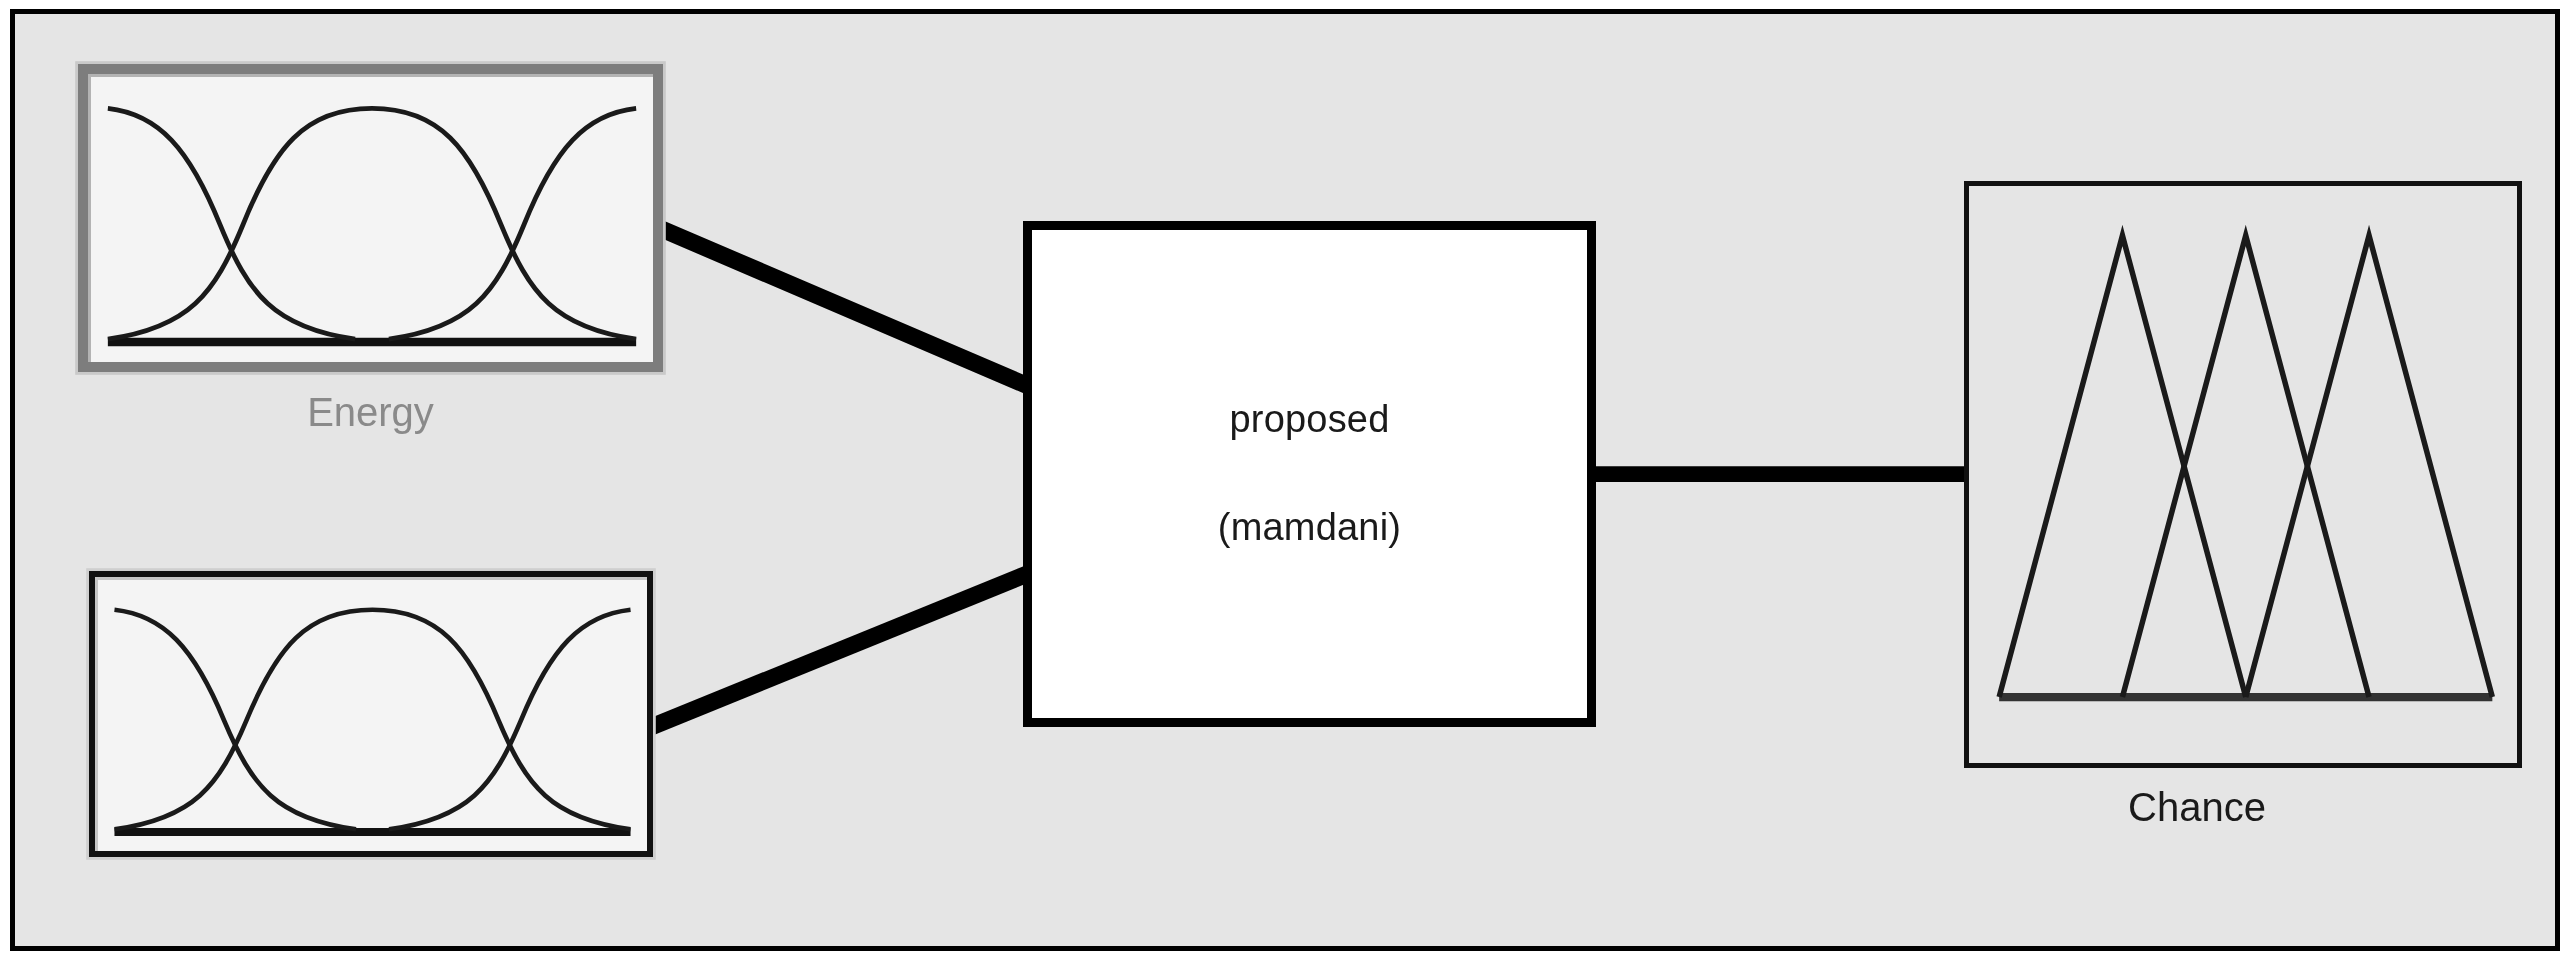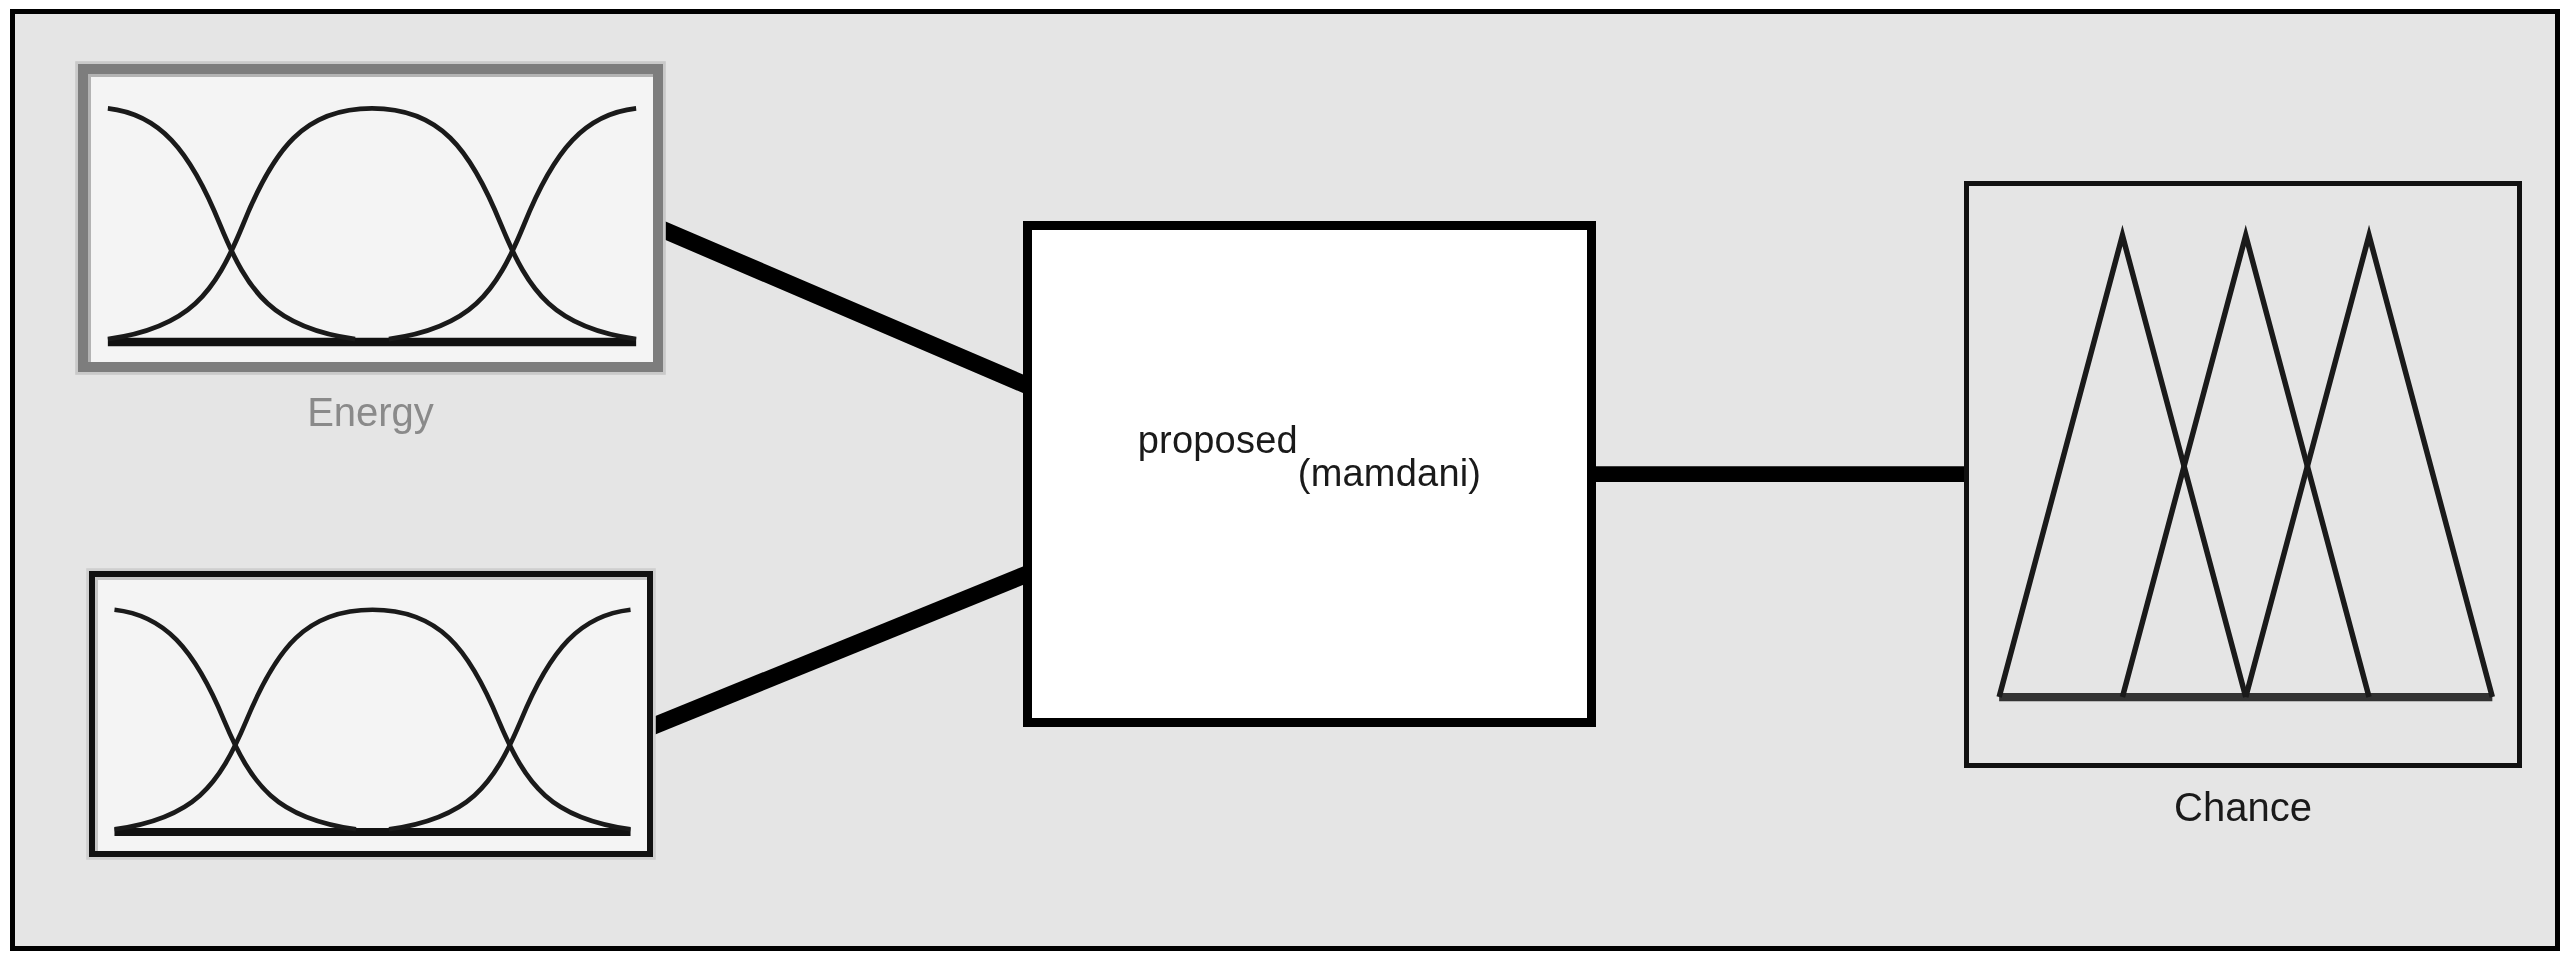--- a/index.html
+++ b/index.html
@@ -97,21 +97,21 @@
   #block-rules {
     position: absolute;
     left: 1008px;
     top: 207px;
     width: 573px;
     height: 506px;
     background: #ffffff;
     border: 9.3px solid #000000;
     box-sizing: border-box;
     display: flex;
-    flex-direction: row;
+    flex-direction: column;
     align-items: center;
     justify-content: center;
   }
   #block-rules .rule-line {
     font-size: 38px;
     color: #1a1a1a;
     letter-spacing: 0.2px;
     line-height: 1.1;
   }
   #block-rules .rule-line.first { margin-bottom: 66px; }
@@ -129,21 +129,21 @@
     width: 585px;
     color: #8a8a8a;
   }
   #label-localdistance {
     left: 60px;
     top: 860px;
     width: 593px;
     color: #1a1a1a;
   }
   #label-chance {
-    left: 1949px;
+    left: 1903px;
     top: 771px;
     width: 558px;
     color: #1a1a1a;
   }
 
   
   #connectors {
     position: absolute;
     left: 0;
     top: 0;

